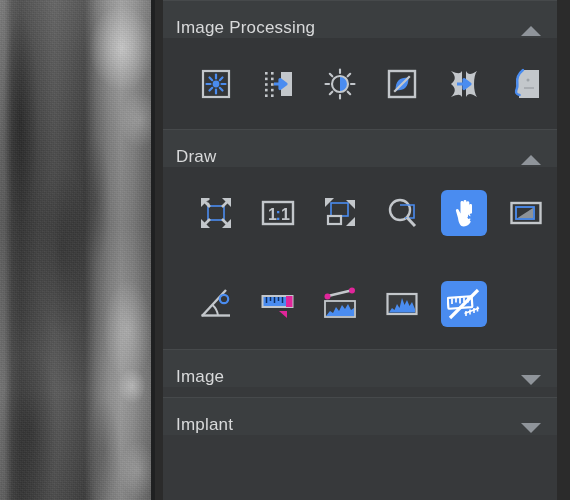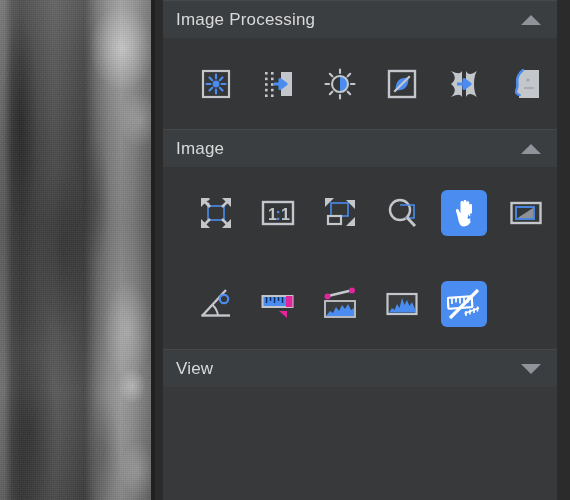--- a/index.html
+++ b/index.html
@@ -88,21 +88,21 @@
     background: #37393b;
   }
   .panel-edge-l { position: absolute; left: 0; top: 0; width: 4px; height: 500px; background: #1f2021; }
   .panel-edge-r { position: absolute; right: 0; top: 0; width: 13px; height: 500px; background: #2b2b2b; }
 
   .section { position: relative; }
   .sec-head {
     position: relative;
     height: 38px;
     background: #3b3e40;
-    display: flex; align-items: center;
+    display: flex; align-items: flex-end;
     padding: 0 14px 0 13px;
     border-top: 1px solid #46494b;
   }
   .sec-title {
     color: #d8d9da;
     font-size: 17px;
     letter-spacing: 0.2px;
     flex: 1 1 auto;
     white-space: nowrap;
   }
@@ -230,21 +230,21 @@
                   <path d="M14 3 C9.5 6.5 7.6 12 8.4 17 C8.8 20.4 7.6 21.8 7.1 24 C6.6 26.4 8.6 27.6 10.6 28" fill="none" stroke="#4a8cf0" stroke-width="2.4" stroke-linecap="round"></path>
                   <circle cx="19" cy="13" r="1.5" fill="#9ea3a8"></circle>
                   <path d="M15 21 L25 21" stroke="#9ea3a8" stroke-width="1.4"></path>
                 </svg>
               </span>
             </div>
           </div>
         </div>
         <div class="section">
           <div class="sec-head">
-            <div class="sec-title">Image</div>
+            <div class="sec-title">Draw</div>
             <div class="chev"><svg width="24" height="14" viewBox="0 0 24 14">
                 <path d="M12 2 L22 12 L2 12 z" fill="#8f949a"></path>
               </svg></div>
           </div>
           <div class="sec-body">
             <div class="tool" title="Fit to Window">
               <span>
                 <svg width="34" height="34" viewBox="0 0 34 34">
                   <rect x="9" y="10" width="16" height="14" fill="none" stroke="#4a8cf0" stroke-width="1.6"></rect>
                   <g fill="#c3c7cb">
@@ -385,25 +385,34 @@
                     <line x1="17.5" y1="26.5" x2="32" y2="21"></line>
                   </g>
                   <line x1="3" y1="31" x2="31" y2="3" stroke="#ffffff" stroke-width="3.2"></line>
                 </svg>
               </span>
             </div>
           </div>
         </div>
         <div class="section">
           <div class="sec-head">
-            <div class="sec-title">View</div>
+            <div class="sec-title">Image</div>
             <div class="chev"><svg width="24" height="14" viewBox="0 0 24 14">
                 <path d="M2 2 L22 2 L12 12 z" fill="#8f949a"></path>
               </svg></div>
           </div>
           <div class="sec-body collapsed"></div>
         </div>
         <div class="gap"></div>
+        <div class="section">
+          <div class="sec-head">
+            <div class="sec-title">Implant</div>
+            <div class="chev"><svg width="24" height="14" viewBox="0 0 24 14">
+                <path d="M2 2 L22 2 L12 12 z" fill="#8f949a"></path>
+              </svg></div>
+          </div>
+          <div class="sec-body collapsed"></div>
+        </div>
       </div>
     <div class="panel-edge-r"></div>
   </div>
 
 </div>
 
 </body></html>

